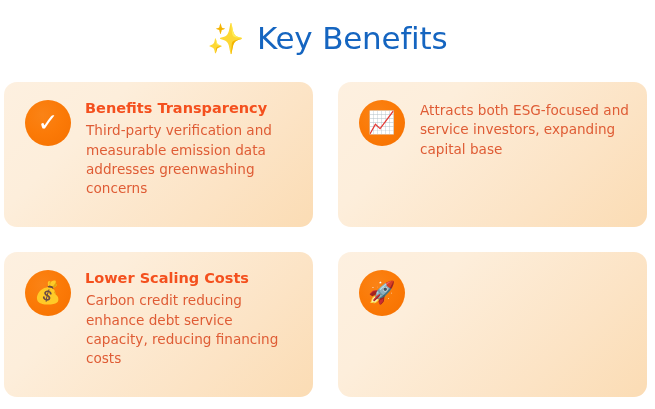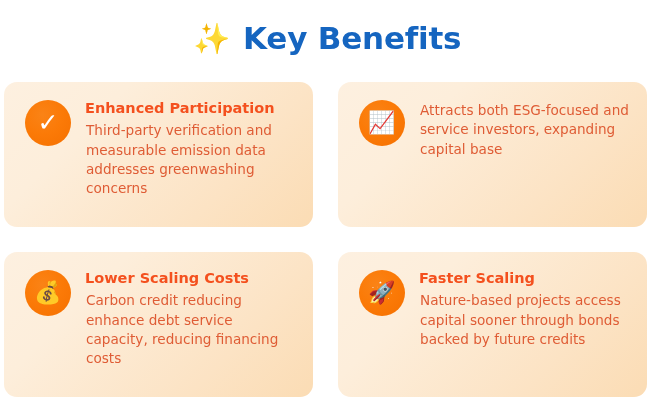--- a/index.html
+++ b/index.html
@@ -32,21 +32,21 @@
     box-sizing: border-box;
   }
   .header-icon {
     font-size: 30px;
     line-height: 1;
     display: inline-block;
     transform: translateY(1px);
   }
   .header-title {
     font-size: 31px;
-    font-weight: bold;
+    font-weight: normal;
     color: #1565c0;
     letter-spacing: -0.2px;
     line-height: 1;
     white-space: nowrap;
   }
 
   
   .grid {
     position: absolute;
     left: 4px;
@@ -124,21 +124,21 @@
     <span class="header-title">Key Benefits</span>
   </div>
 
   <div class="grid">
 
     <div class="card">
       <div class="card-icon-wrap">
         <span class="card-icon-glyph check">✓</span>
       </div>
       <div class="card-body">
-        <p class="card-title">Enhanced Participation</p>
+        <p class="card-title">Benefits Transparency</p>
         <p class="card-desc">Third-party verification and measurable emission data addresses greenwashing concerns</p>
       </div>
     </div>
 
     <div class="card">
       <div class="card-icon-wrap">
         <span class="card-icon-glyph">📈</span>
       </div>
       <div class="card-body">
         <p class="card-desc">Attracts both ESG-focused and service investors, expanding capital base</p>
@@ -152,20 +152,16 @@
       <div class="card-body">
         <p class="card-title">Lower Scaling Costs</p>
         <p class="card-desc">Carbon credit reducing enhance debt service capacity, reducing financing costs</p>
       </div>
     </div>
 
     <div class="card">
       <div class="card-icon-wrap">
         <span class="card-icon-glyph">🚀</span>
       </div>
-      <div class="card-body">
-        <p class="card-title">Faster Scaling</p>
-        <p class="card-desc">Nature-based projects access capital sooner through bonds backed by future credits</p>
-      </div>
     </div>
 
   </div>
 </div>
 
 </body></html>

